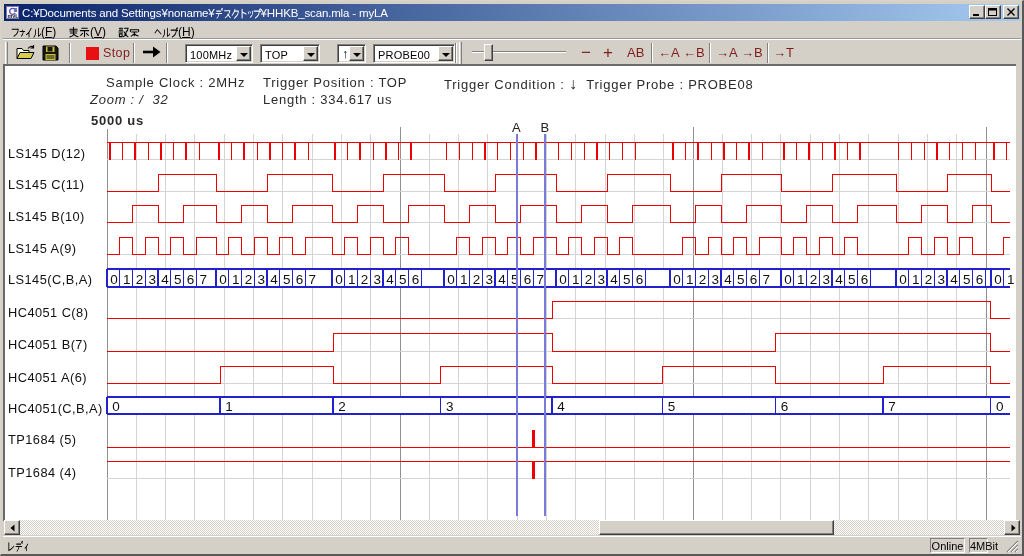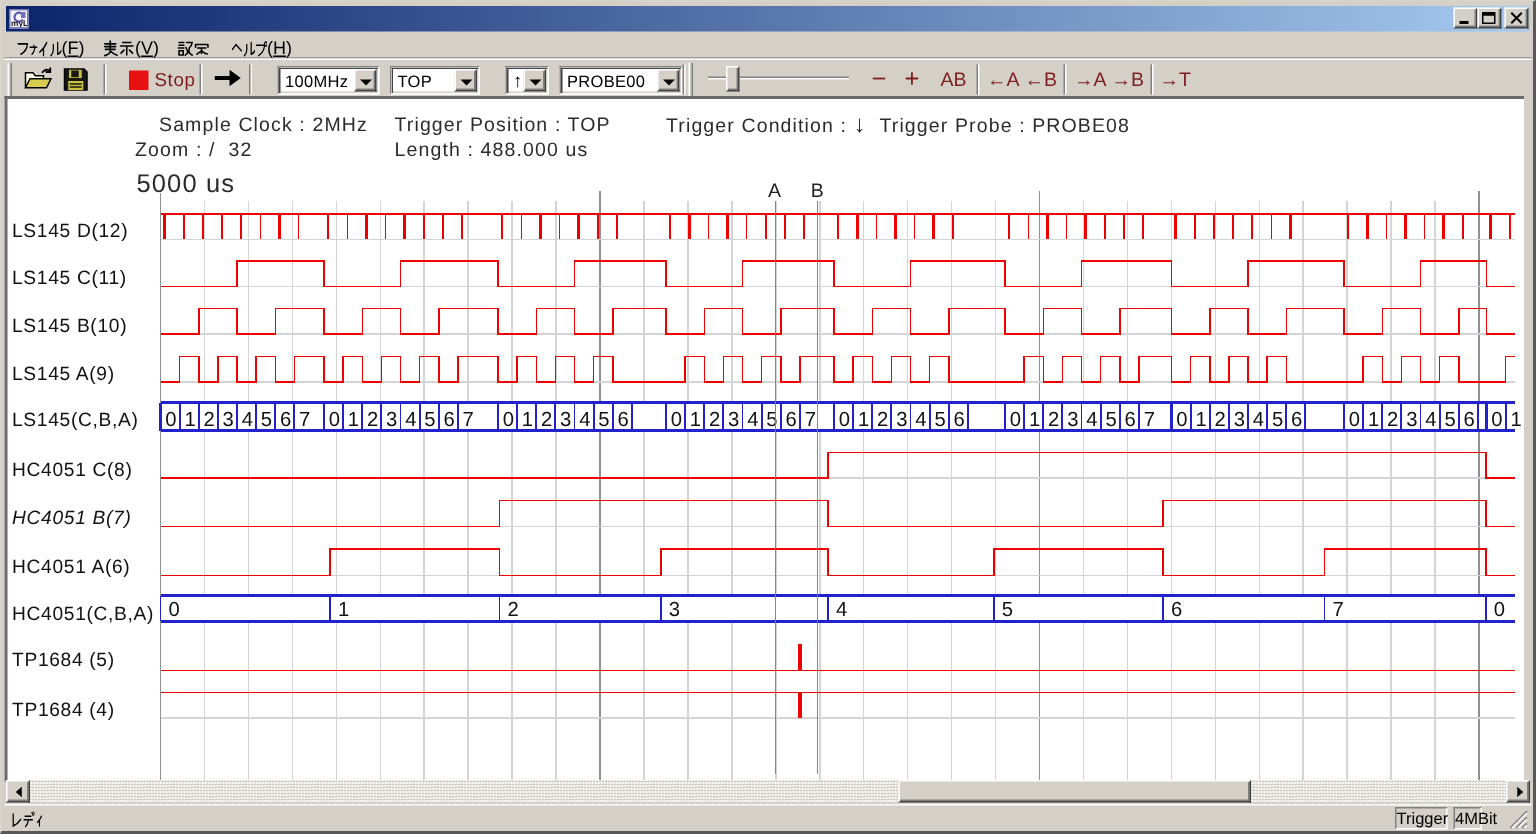--- a/index.html
+++ b/index.html
@@ -54,20 +54,33 @@
 </style></head>
 <body>
 <div class="abs" id="frame"></div>
 
 <div class="abs" id="title">
   <div id="ticon"><svg width="11" height="11" viewBox="0 0 11 11">
         <path d="M8 2.5A3 3 0 1 0 8.2 6" fill="none" stroke="#5858a8" stroke-width="1.4"></path>
         <rect x="7" y="1" width="3" height="4" fill="#7070b8"></rect>
         <text x="0.4" y="10.5" font-size="5.5" font-family="Liberation Sans" font-weight="bold" fill="#111">myLA</text>
       </svg></div>
+  <span class="txt">C:¥Documents and Settings¥noname¥<svg width="8" height="12" viewBox="0 0 12 13" preserveAspectRatio="none" style="vertical-align:-2px">
+        <path d="M2.5 4.5h6M1.5 7h8.5M6 7c-.3 2.3-1.3 3.8-3 5M9.5 2l1.2 1.8M11.3 1.5l1.2 1.8" fill="none" stroke="currentColor" stroke-width="1.15" stroke-linecap="round"></path>
+      </svg><svg width="8" height="12" viewBox="0 0 11 13" preserveAspectRatio="none" style="vertical-align:-2px">
+        <path d="M2 4h7.5c-.8 3.3-3 6-6.5 7.8M6.5 8l3.5 3.5" fill="none" stroke="currentColor" stroke-width="1.15" stroke-linecap="round"></path>
+      </svg><svg width="8" height="12" viewBox="0 0 11 13" preserveAspectRatio="none" style="vertical-align:-2px">
+        <path d="M5.5 2.5c-.7 2.5-2 4.6-4 6.5M5 4.5h5v1.7c-.9 2.6-2.8 4.6-5.3 6" fill="none" stroke="currentColor" stroke-width="1.15" stroke-linecap="round"></path>
+      </svg><svg width="8" height="12" viewBox="0 0 9 13" preserveAspectRatio="none" style="vertical-align:-2px">
+        <path d="M3.5 2.5V12M3.5 5.5l4.5 2" fill="none" stroke="currentColor" stroke-width="1.15" stroke-linecap="round"></path>
+      </svg><svg width="6" height="12" viewBox="0 0 10 13" preserveAspectRatio="none" style="vertical-align:-2px">
+        <path d="M2 5.5l1 1.7M4.8 4.8l1 1.7M9.5 4.5c.2 3-1.3 5.3-4 6.7" fill="none" stroke="currentColor" stroke-width="1.15" stroke-linecap="round"></path>
+      </svg><svg width="8" height="12" viewBox="0 0 12 13" preserveAspectRatio="none" style="vertical-align:-2px">
+        <path d="M1.5 4.5h8c-.3 3.5-2.5 6-6 7.5M10.8 2.2a1.4 1.4 0 1 0 .1 0" fill="none" stroke="currentColor" stroke-width="1.15" stroke-linecap="round"></path>
+      </svg>¥HHKB_scan.mla - myLA</span>
 </div>
 <div class="tbtn" style="left:969px;"><svg width="14" height="12">
       <rect x="3" y="8" width="6" height="2" fill="#000"></rect>
     </svg></div>
 <div class="tbtn" style="left:985px;"><svg width="14" height="12">
       <rect x="2.5" y="2.5" width="8" height="7" fill="none" stroke="#000" stroke-width="1"></rect>
       <rect x="2.5" y="2.5" width="8" height="2" fill="#000"></rect>
     </svg></div>
 <div class="tbtn" style="left:1003px;"><svg width="14" height="12">
       <path d="M3.5 2.5l7 7M10.5 2.5l-7 7" stroke="#000" stroke-width="1.4"></path>
@@ -160,31 +173,31 @@
   <div class="tbt" style="left:738px;">→B</div>
   <div class="sep" style="left:764px;"></div>
   <div class="tbt" style="left:770px;">→T</div>
 </div>
 
 <div class="abs" id="clientborder"></div>
 
 <div class="info" style="left:106px;top:74.5px;">Sample Clock : 2MHz</div>
 <div class="info" style="left:263px;top:74.5px;">Trigger Position : TOP</div>
 <div class="info" style="left:444px;top:74.5px;">Trigger Condition : <span style="font-size:16px;font-weight:bold;">↓</span>&nbsp; Trigger Probe : PROBE08</div>
-<div class="info" style="left:90px;top:91.5px;">Zoom : /&nbsp;&nbsp;32</div>
-<div class="info" style="left:263px;top:91.5px;">Length : 488.000 us</div>
-<div class="info" style="left:91px;top:112.5px;font-size:17px;">5000 us</div>
+<div class="info" style="left:90px;top:91.5px;font-style:italic;">Zoom : /&nbsp;&nbsp;32</div>
+<div class="info" style="left:263px;top:91.5px;">Length : 334.617 us</div>
+<div class="info" style="left:91px;top:112.5px;font-size:13px;font-weight:bold;">5000 us</div>
 
 <div class="chlbl" style="left:8px;top:146px;">LS145 D(12)</div>
 <div class="chlbl" style="left:8px;top:177px;">LS145 C(11)</div>
 <div class="chlbl" style="left:8px;top:209px;">LS145 B(10)</div>
 <div class="chlbl" style="left:8px;top:241px;">LS145 A(9)</div>
 <div class="chlbl" style="left:8px;top:272px;">LS145(C,B,A)</div>
 <div class="chlbl" style="left:8px;top:305px;">HC4051 C(8)</div>
-<div class="chlbl" style="left:8px;top:337px;font-style:italic;">HC4051 B(7)</div>
+<div class="chlbl" style="left:8px;top:337px;">HC4051 B(7)</div>
 <div class="chlbl" style="left:8px;top:370px;text-align:center;">HC4051 A(6)</div>
 <div class="chlbl" style="left:8px;top:401px;">HC4051(C,B,A)</div>
 <div class="chlbl" style="left:8px;top:432px;">TP1684 (5)</div>
 <div class="chlbl" style="left:8px;top:465px;">TP1684 (4)</div>
 
 <svg width="1024" height="556" viewBox="0 0 1024 556" shape-rendering="crispEdges" style="position:absolute;left:0;top:0;">
     <line x1="107.0" y1="128.5" x2="107.0" y2="520.0" stroke="#909090" stroke-width="1"></line>
     <line x1="136.3" y1="134.0" x2="136.3" y2="520.0" stroke="#d4d4d4" stroke-width="1"></line>
     <line x1="165.6" y1="134.0" x2="165.6" y2="520.0" stroke="#d4d4d4" stroke-width="1"></line>
     <line x1="194.9" y1="134.0" x2="194.9" y2="520.0" stroke="#d4d4d4" stroke-width="1"></line>
@@ -472,19 +485,19 @@
 </div>
 
 <div class="abs" id="status">
   <span style="position:absolute;left:4px;top:2px;"><svg width="8" height="12" viewBox="0 0 11 13" preserveAspectRatio="none" style="vertical-align:-2px">
         <path d="M2.5 3v8.5c2.8-1 5-2.5 6.8-4.7" fill="none" stroke="currentColor" stroke-width="1.15" stroke-linecap="round"></path>
       </svg><svg width="8" height="12" viewBox="0 0 12 13" preserveAspectRatio="none" style="vertical-align:-2px">
         <path d="M2.5 4.5h6M1.5 7h8.5M6 7c-.3 2.3-1.3 3.8-3 5M9.5 2l1.2 1.8M11.3 1.5l1.2 1.8" fill="none" stroke="currentColor" stroke-width="1.15" stroke-linecap="round"></path>
       </svg><svg width="6" height="12" viewBox="0 0 9 13" preserveAspectRatio="none" style="vertical-align:-2px">
         <path d="M7 4.5C6 6.3 4.5 7.8 3 9M5 7v4.5" fill="none" stroke="currentColor" stroke-width="1.15" stroke-linecap="round"></path>
       </svg></span>
-  <div class="panel" style="left:927px;width:35px;">Trigger</div>
+  <div class="panel" style="left:927px;width:35px;">Online</div>
   <div class="panel" style="left:966px;width:19px;">4MBit</div>
   <svg class="abs" style="left:1003px;top:3px" width="13" height="13">
       <path d="M12 1L1 12M12 5L5 12M12 9L9 12" stroke="#808080" stroke-width="1.3"></path>
       <path d="M12 2L2 12M12 6L6 12M12 10L10 12" stroke="#fff" stroke-width="1"></path>
     </svg>
 </div>
 
 </body></html>

